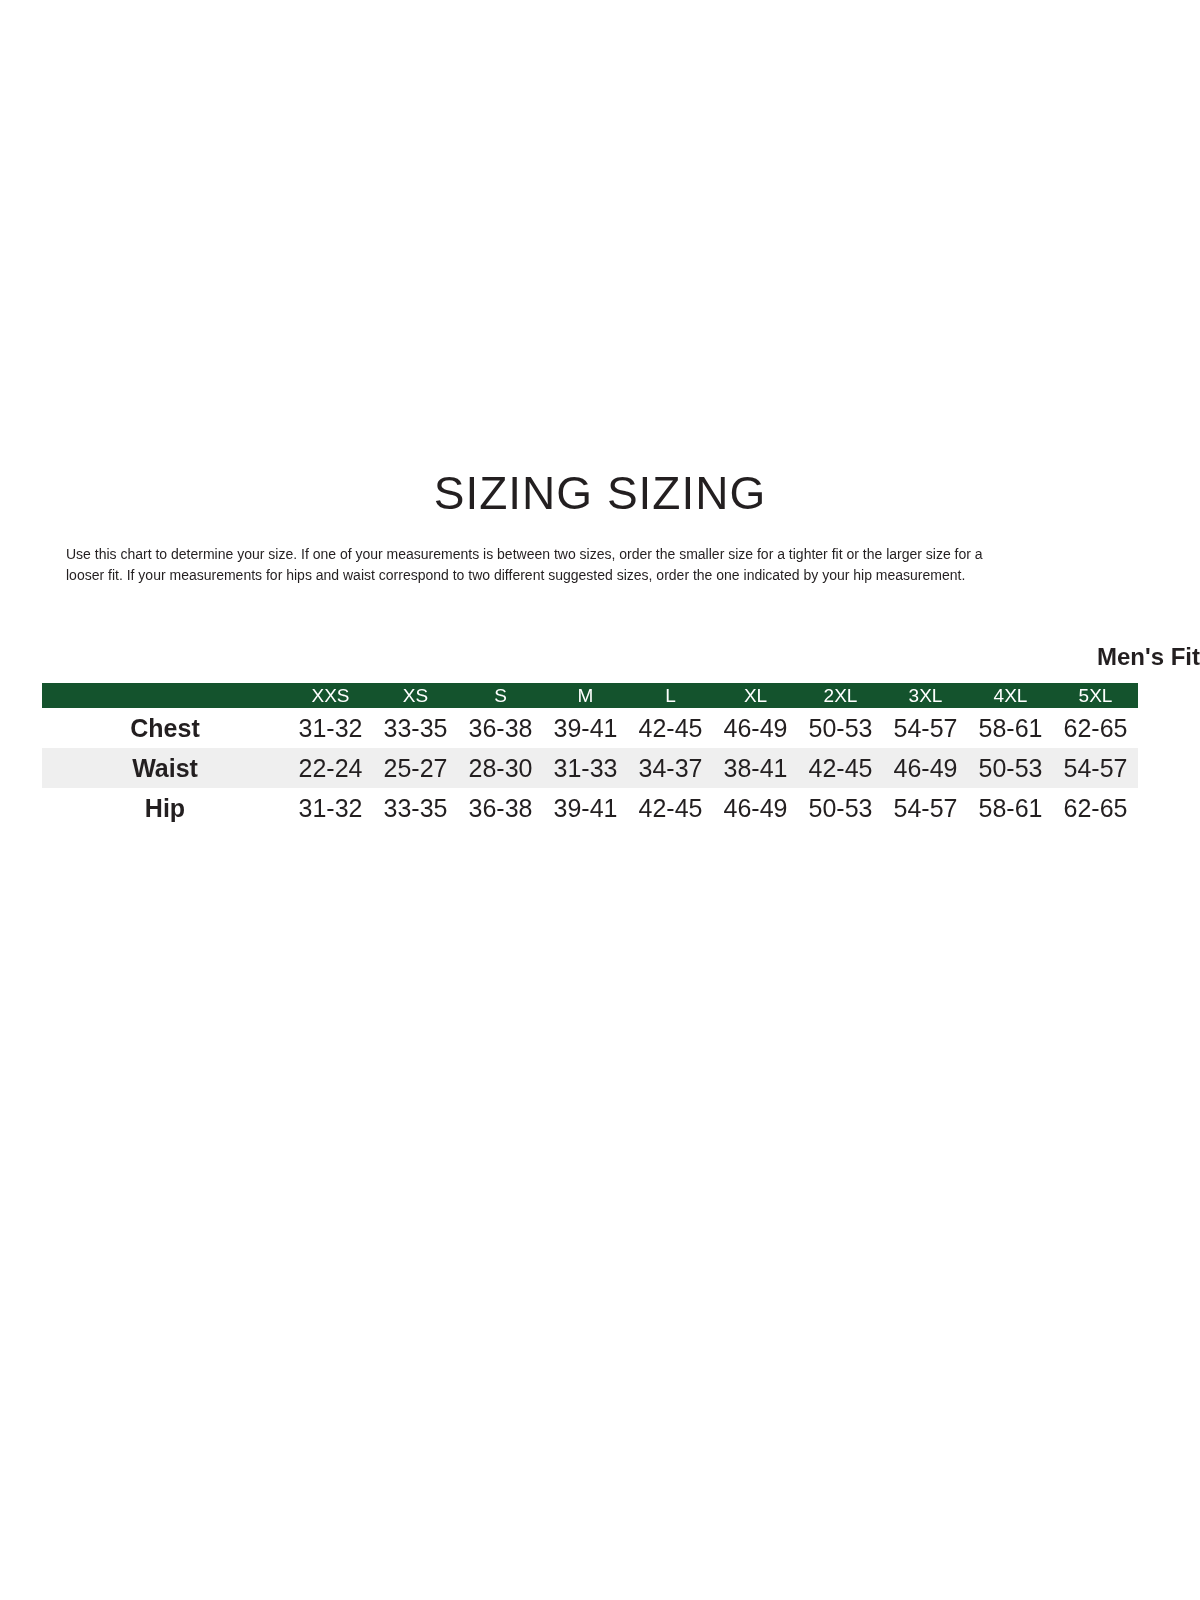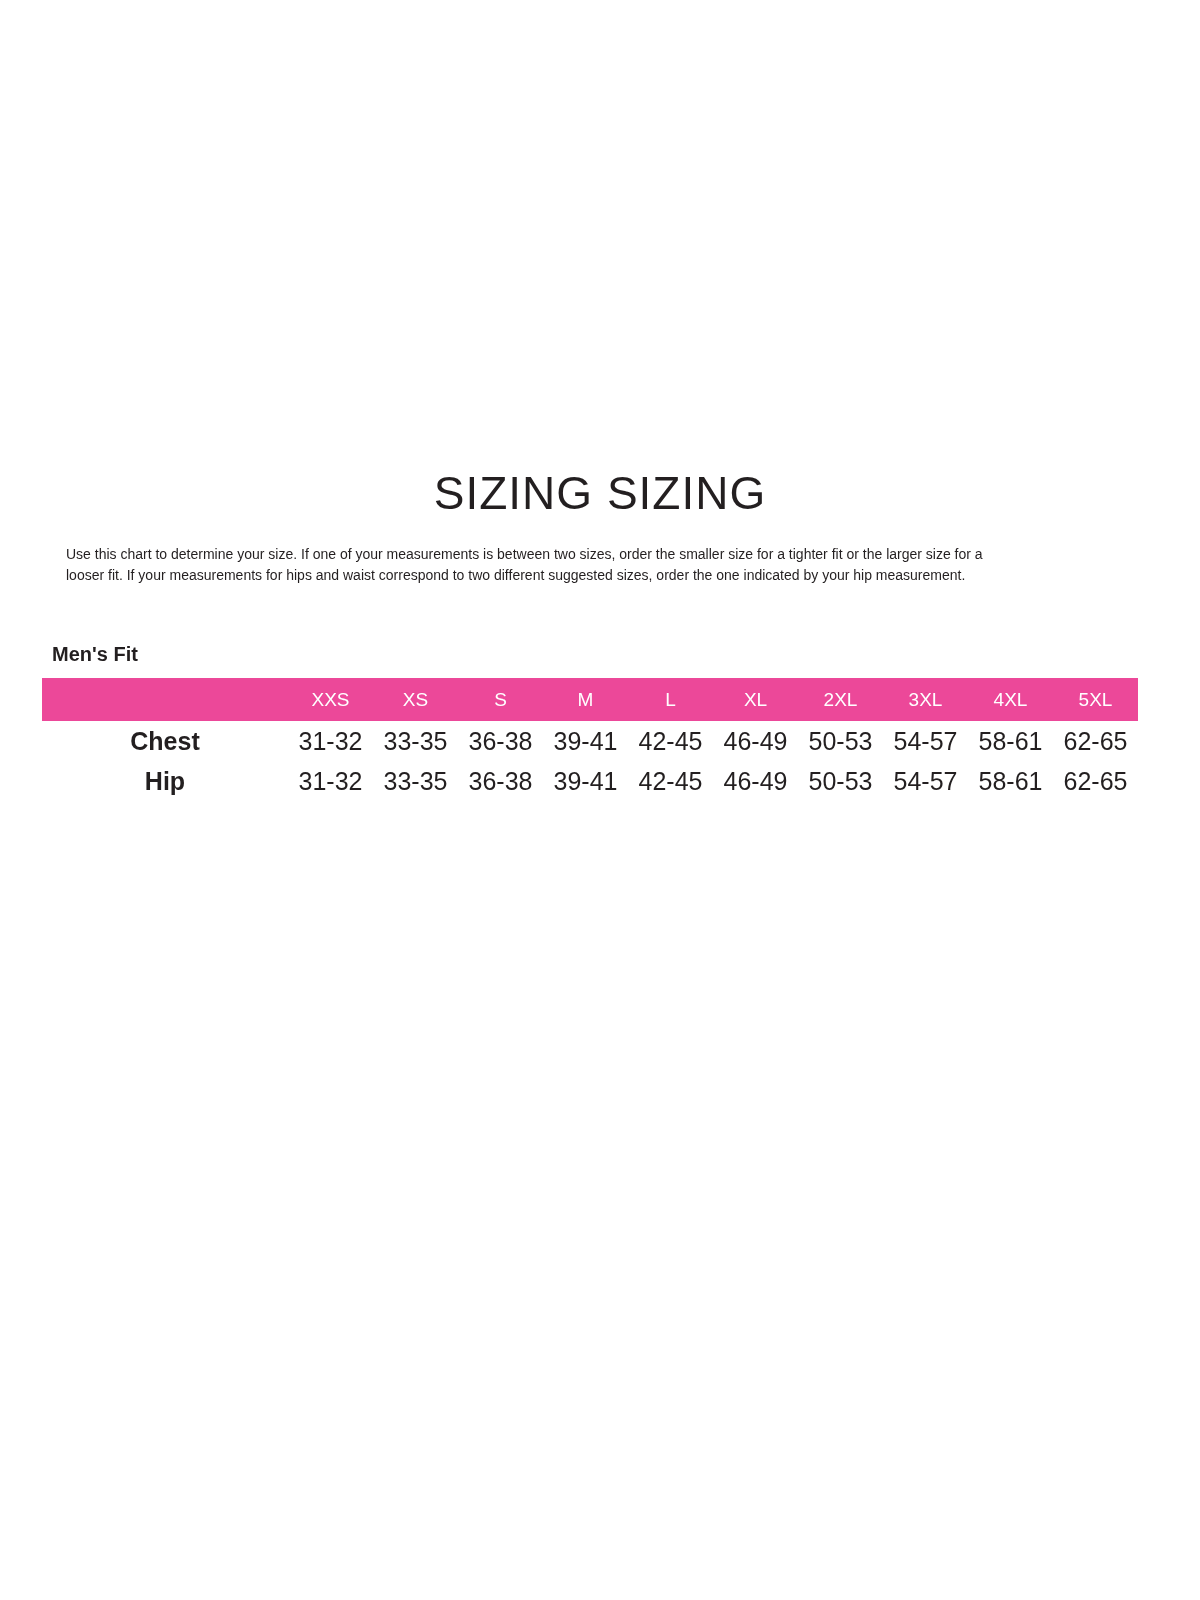--- a/index.html
+++ b/index.html
@@ -26,37 +26,38 @@
   }
   .intro {
     margin: 24px auto 0 66px;
     max-width: 940px;
     font-size: 14px;
     line-height: 1.48;
     color: #231f20;
   }
   .section-label {
     margin: 58px 0 12px 52px;
-    font-size: 20px;
+    font-size: 24px;
     font-weight: 700;
     color: #231f20;
+    text-align: right;
   }
   table.size-table {
     table-layout: fixed;
     border-collapse: collapse;
     width: 1096px;
     margin-left: 42px;
   }
   table.size-table col.col-label { width: 246px; }
   table.size-table thead th {
-    background: #ec4899;
+    background: #14532d;
     color: #ffffff;
     font-weight: 400;
     font-size: 19px;
-    height: 43px;
+    height: 25px;
     text-align: center;
     vertical-align: middle;
     padding: 0;
   }
   table.size-table tbody td {
     font-size: 25px;
     height: 40px;
     text-align: center;
     vertical-align: middle;
     padding: 0;
@@ -111,20 +112,33 @@
         <td>33-35</td>
         <td>36-38</td>
         <td>39-41</td>
         <td>42-45</td>
         <td>46-49</td>
         <td>50-53</td>
         <td>54-57</td>
         <td>58-61</td>
         <td>62-65</td>
       </tr>
+      <tr class="alt">
+        <td class="row-label">Waist</td>
+        <td>22-24</td>
+        <td>25-27</td>
+        <td>28-30</td>
+        <td>31-33</td>
+        <td>34-37</td>
+        <td>38-41</td>
+        <td>42-45</td>
+        <td>46-49</td>
+        <td>50-53</td>
+        <td>54-57</td>
+      </tr>
       <tr>
         <td class="row-label">Hip</td>
         <td>31-32</td>
         <td>33-35</td>
         <td>36-38</td>
         <td>39-41</td>
         <td>42-45</td>
         <td>46-49</td>
         <td>50-53</td>
         <td>54-57</td>

